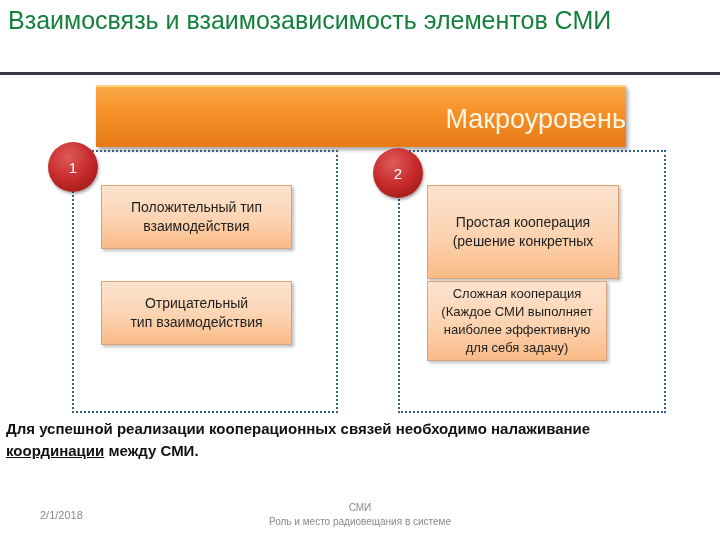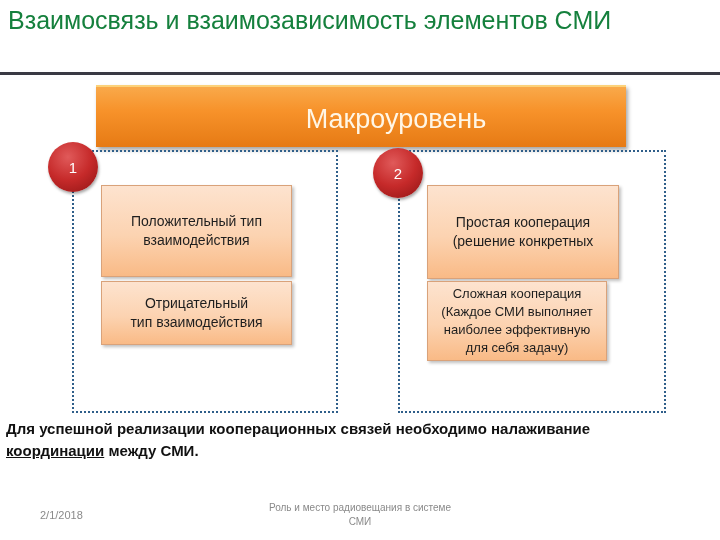--- a/index.html
+++ b/index.html
@@ -3,37 +3,37 @@
 <meta charset="utf-8">
 <style>
   html, body { margin:0; padding:0; }
   body { width:720px; height:540px; background:#ffffff; position:relative; overflow:hidden;
          font-family:"Liberation Sans", "DejaVu Sans", sans-serif; color:#000; }
   .title { position:absolute; left:8px; top:6px; font-size:25px; color:#15803d; letter-spacing:0px; }
   .title-rule { position:absolute; left:0; top:72px; width:720px; height:3px; background:#3a3a44; }
   .macro-bar { position:absolute; left:96px; top:85px; width:530px; height:60px;
                background:linear-gradient(#f9a94a 0%, #f7922a 40%, #e67a14 100%);
                border-top:2px solid #fcd27a; box-shadow:2px 3px 4px rgba(0,0,0,0.35);
-               display:flex; align-items:center; justify-content:center; }
+               display:flex; align-items:center; justify-content:flex-end; }
   .macro-bar span { color:#fff6e6; font-size:27px; padding-left:70px; padding-top:4px; }
   .dotted-box { position:absolute; border:2px dotted #2f5f8a; box-sizing:border-box; }
   .box-left { left:72px; top:150px; width:266px; height:263px; }
   .box-right { left:398px; top:150px; width:268px; height:263px; }
   .circle { position:absolute; width:50px; height:50px; border-radius:50%;
             background:radial-gradient(circle at 40% 30%, #e05a5a 0%, #c62a2a 50%, #8e1414 100%);
             box-shadow:1px 2px 3px rgba(0,0,0,0.35);
             color:#fff; font-size:15px; display:flex; align-items:center; justify-content:center; }
   .circle-1 { left:48px; top:142px; }
   .circle-2 { left:373px; top:148px; }
   .item { position:absolute; box-sizing:border-box; border:1px solid #d9a27a;
           background:linear-gradient(#fde3cf 0%, #fcd3b1 55%, #f9ba86 100%);
           box-shadow:2px 2px 3px rgba(0,0,0,0.25);
           display:flex; align-items:center; justify-content:center; text-align:center;
           font-size:14px; color:#1e1e1e; line-height:19px; padding:2px 6px; }
-  .i1 { left:101px; top:185px; width:191px; height:92px; }
+  .i1 { left:101px; top:185px; width:191px; height:64px; }
   .i2 { left:101px; top:281px; width:191px; height:64px; }
   .i3 { left:427px; top:185px; width:192px; height:94px; }
   .i4 { left:427px; top:281px; width:180px; height:80px; font-size:13px; line-height:18px; }
   .note { position:absolute; left:6px; top:418px; width:700px; font-size:15px; font-weight:bold;
           line-height:22px; color:#111; }
   .note u { text-decoration:underline; }
   .footer-date { position:absolute; left:40px; top:509px; font-size:11px; color:#8a8a8a;text-align:center; }
   .footer-center { position:absolute; left:250px; top:501px; width:220px; text-align:center;
                    font-size:10px; line-height:14px; color:#8a8a8a; }
 </style>
@@ -81,15 +81,15 @@
     <div>(Каждое СМИ выполняет</div>
     <div>наиболее эффективную</div>
     <div>для себя задачу)</div>
   </div>
 </div>
 
 <div class="note"><span>Для успешной реализации кооперационных связей необходимо налаживание</span><br><u>координации</u><span> между СМИ.</span></div>
 
 <div class="footer-date">2/1/2018</div>
 <div class="footer-center">
+  <div>СМИ</div>
   <div>Роль и место радиовещания в системе</div>
-  <div>СМИ</div>
 </div>
 
 </body></html>

